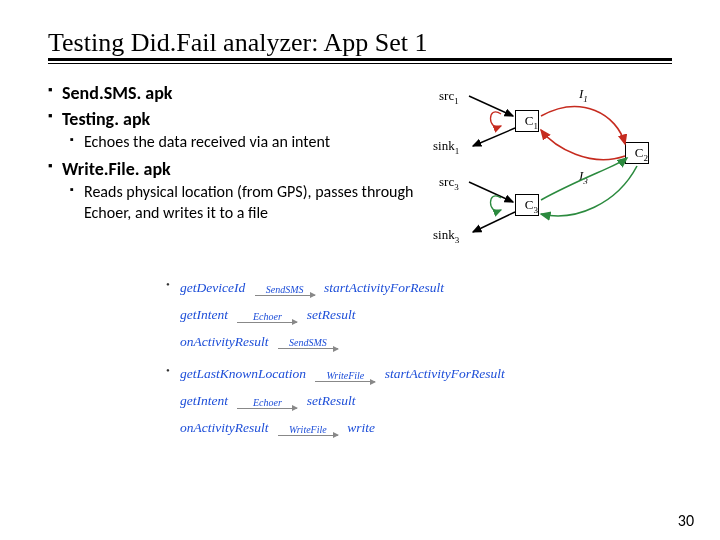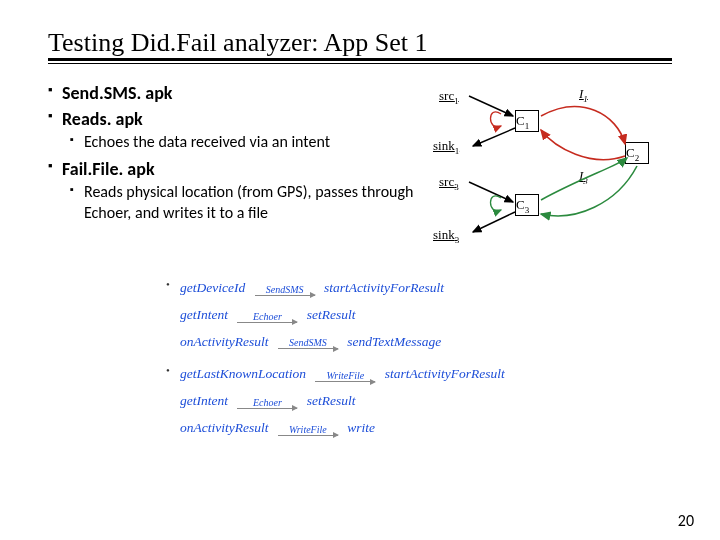--- a/index.html
+++ b/index.html
@@ -38,24 +38,24 @@
   ul.lvl2 > li::before {
     content: "▪"; position: absolute; left: -14px; top: 1px;
     font-size: 11px; color: #000;
   }
 
   
   .diagram { position: relative; width: 220px; height: 180px; margin: 4px auto; }
   .comp {
     position: absolute; width: 24px; height: 22px;
     border: 1.5px solid #000; background: #fff;
-    font-size: 13px; text-align: left; line-height: 20px;
+    font-size: 13px; text-align: right; line-height: 20px;
     font-family: "Times New Roman", serif;
   }
-  .dlbl { position: absolute; font-family: "Times New Roman", serif; font-size: 13px; text-decoration: underline; }
+  .dlbl { position: absolute; font-family: "Times New Roman", serif; font-size: 13px; }
   .sup  { font-size: 9px; vertical-align: sub; }
   .ital { font-style: italic; }
   svg.arrows { position: absolute; inset: 0; overflow: visible; }
 
   
   .formulas {
     font-family: "Times New Roman", Georgia, serif;
     font-size: 13.5px; color: #1d4ed8; font-style: italic;
     margin: 4px 0 0 132px; line-height: 1.9;
   }
@@ -91,27 +91,27 @@
   <div class="title">Testing Did.Fail analyzer: App Set 1</div>
   <div class="rule2"></div>
 
   <div class="content-row">
     <div class="text-col">
       <ul class="lvl1">
         <li>
           <span class="apk">Send.SMS. apk</span>
         </li>
         <li>
-          <span class="apk">Reads. apk</span>
+          <span class="apk">Testing. apk</span>
           <ul class="lvl2">
               <li>Echoes the data received via an intent</li>
             </ul>
         </li>
         <li>
-          <span class="apk">Fail.File. apk</span>
+          <span class="apk">Write.File. apk</span>
           <ul class="lvl2">
               <li>Reads physical location (from GPS), passes through Echoer, and writes it to a file</li>
             </ul>
         </li>
       </ul>
     </div>
 
     <div class="fig-col">
       <div class="diagram">
 
@@ -165,21 +165,20 @@
       <span class="seg">startActivityForResult</span>
     </div>
     <div class="row">
       <span class="seg">getIntent</span>
       <span class="arrow-box"><span class="tag">Echoer</span><span class="arrow-line"></span></span>
       <span class="seg">setResult</span>
     </div>
     <div class="row">
       <span class="seg">onActivityResult</span>
       <span class="arrow-box"><span class="tag">SendSMS</span><span class="arrow-line"></span></span>
-      <span class="seg">sendTextMessage</span>
     </div>
 
     <div style="height:6px"></div>
 
     <div class="row dot">
       <span class="seg">getLastKnownLocation</span>
       <span class="arrow-box"><span class="tag">WriteFile</span><span class="arrow-line"></span></span>
       <span class="seg">startActivityForResult</span>
     </div>
     <div class="row">
@@ -188,13 +187,13 @@
       <span class="seg">setResult</span>
     </div>
     <div class="row">
       <span class="seg">onActivityResult</span>
       <span class="arrow-box"><span class="tag">WriteFile</span><span class="arrow-line"></span></span>
       <span class="seg">write</span>
     </div>
   </div>
 </div>
 
-<div class="pagenum">20</div>
+<div class="pagenum">30</div>
 
 </body></html>

